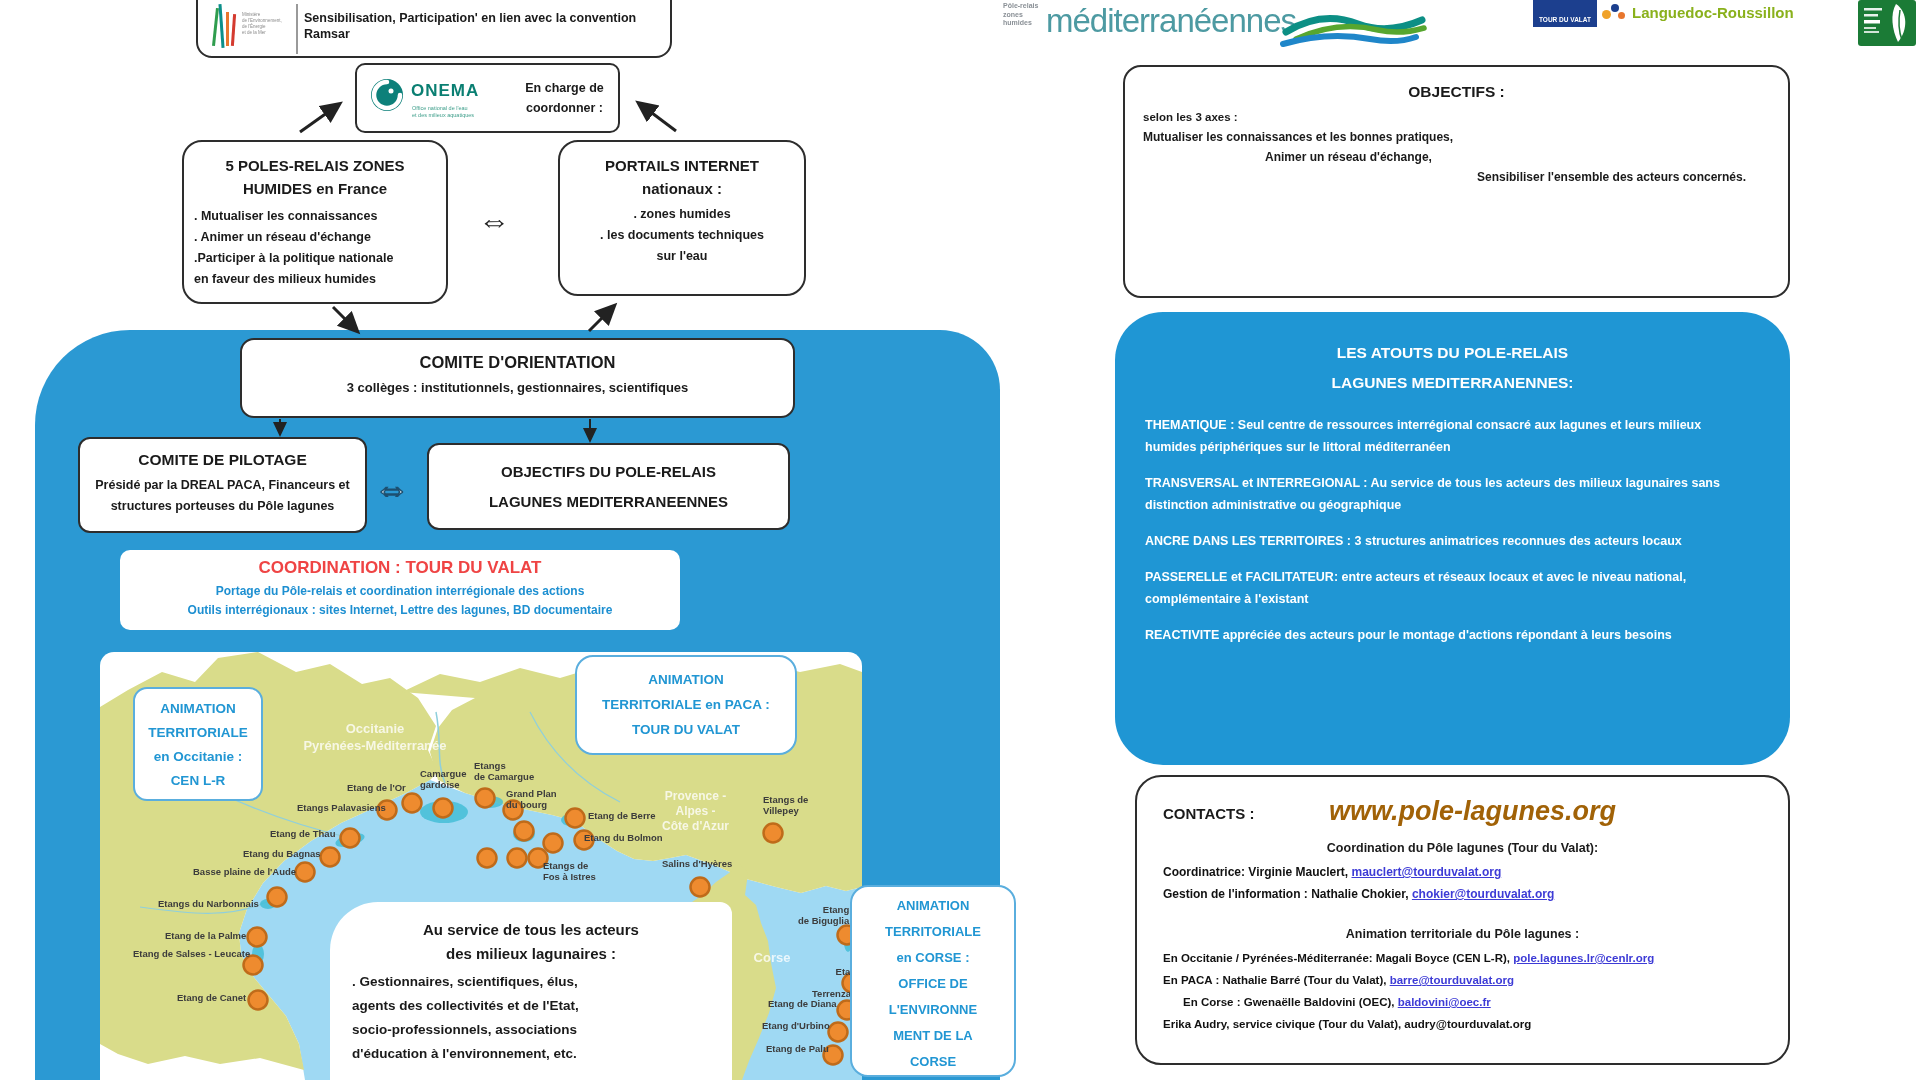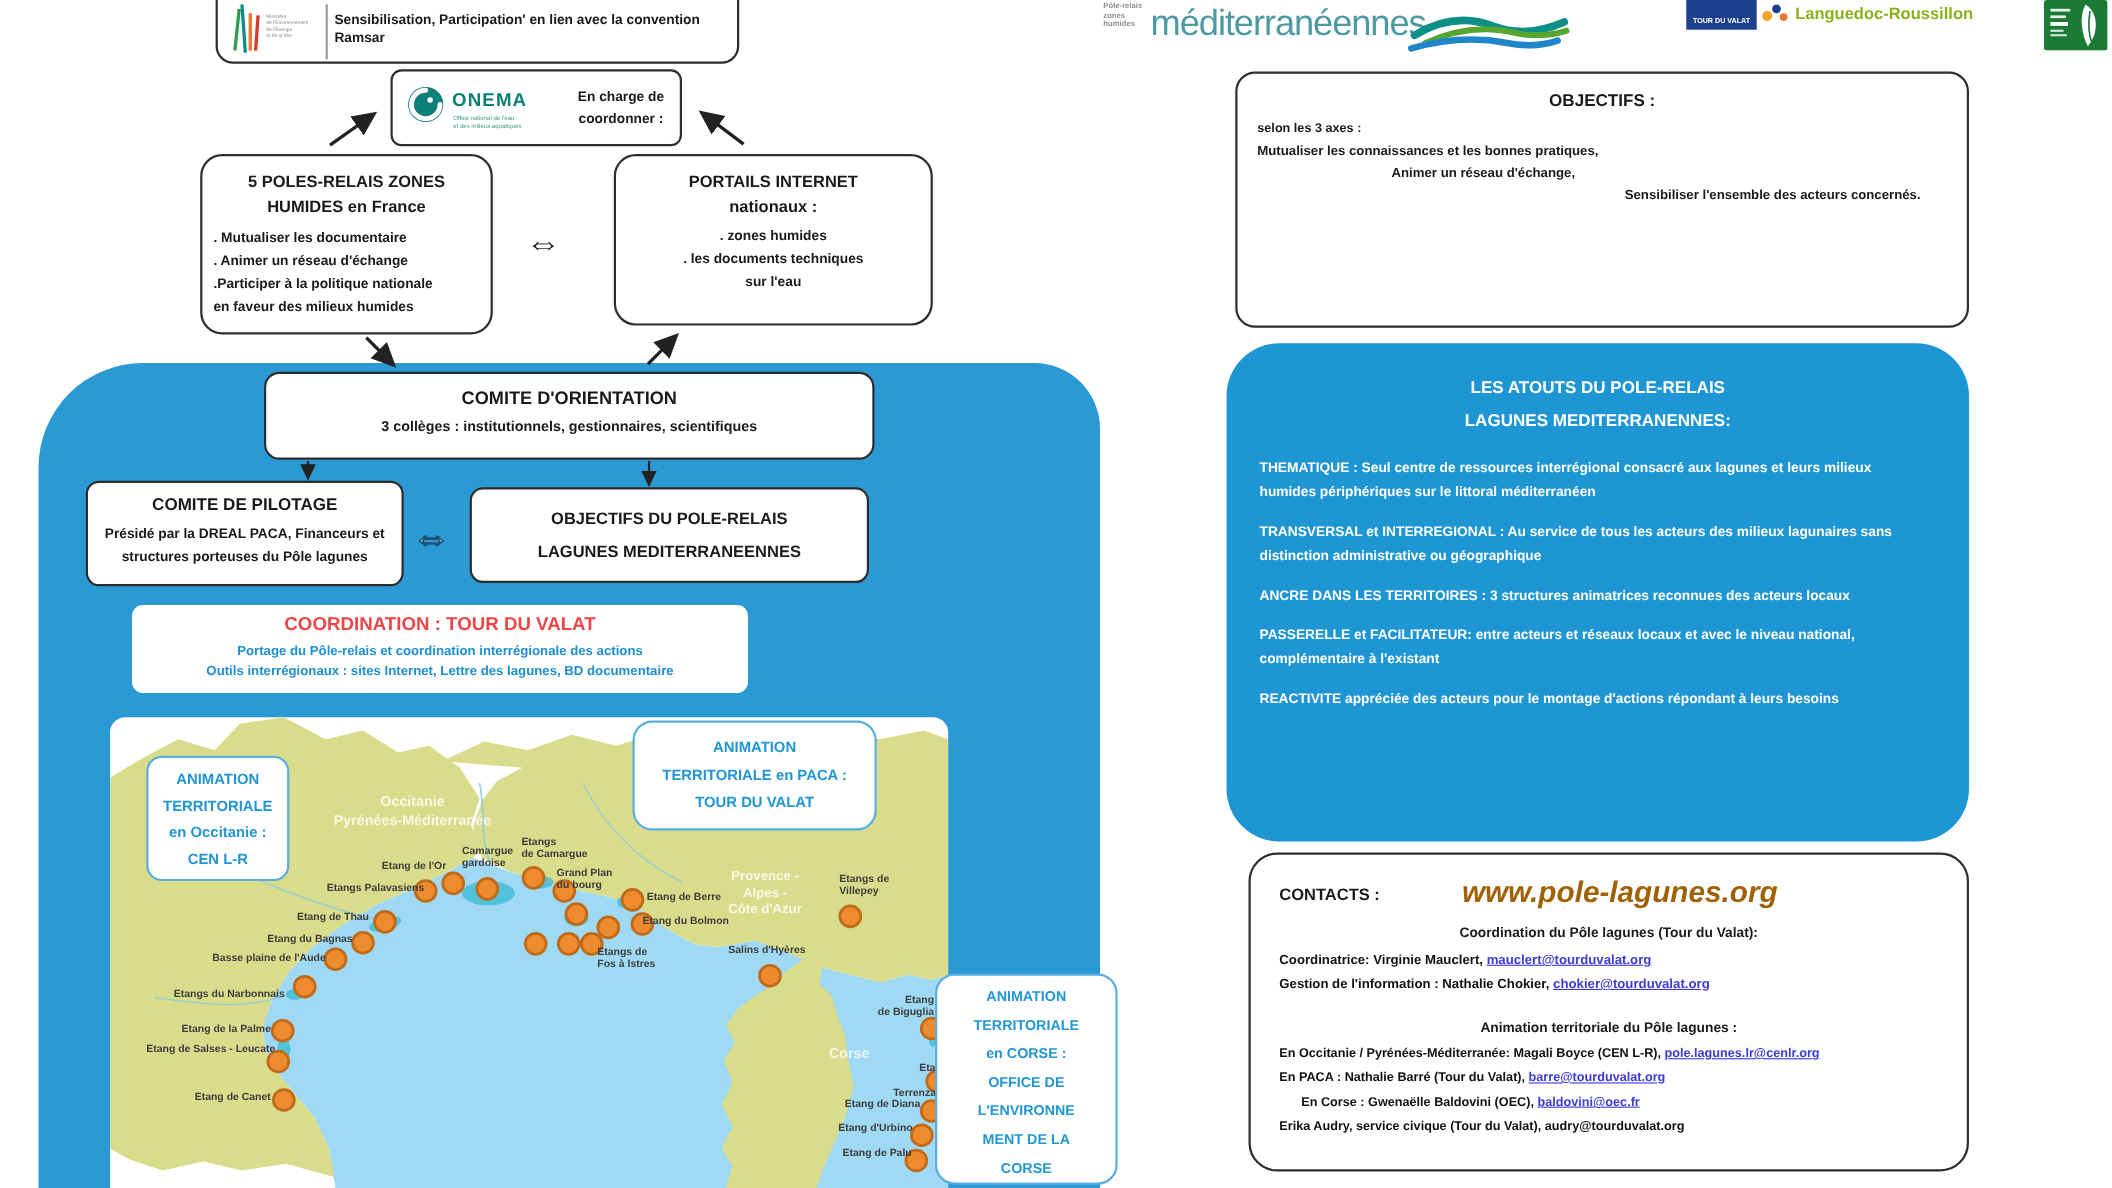--- a/index.html
+++ b/index.html
@@ -79,30 +79,30 @@
   <div class="abs pre" style="left:55px;top:40px;font-size:5.5px;line-height:7px;color:#3d9e8a;">Office national de l'eau
 et des milieux aquatiques</div>
   <div class="abs b pre ctr" style="left:160px;top:13px;width:95px;font-size:12.5px;line-height:20px;">En charge de
 coordonner :</div>
 </div>
 
 <div class="box" style="left:182px;top:140px;width:266px;height:164px;border-radius:20px;z-index:10;">
   <div class="b ctr pre" style="font-size:15px;line-height:23px;margin-top:12px;">5 POLES-RELAIS ZONES
 HUMIDES en France</div>
   <div style="margin:6px 0 0 10px;">
-    <div class="b" style="font-size:12.5px;line-height:21px;">. Mutualiser les documentaire</div>
+    <div class="b" style="font-size:12.5px;line-height:21px;">. Mutualiser les connaissances</div>
     <div class="b" style="font-size:12.5px;line-height:21px;">. Animer un réseau d'échange</div>
     <div class="b" style="font-size:12.5px;line-height:21px;">.Participer à la politique nationale</div>
     <div class="b" style="font-size:12.5px;line-height:21px;">en faveur des milieux humides</div>
   </div>
 </div>
 
 <div class="abs b" style="left:478px;top:203px;font-size:32px;color:#222;z-index:10;">⇔</div>
 
-<div class="box" style="left:558px;top:140px;width:290px;height:156px;border-radius:20px;z-index:10;">
+<div class="box" style="left:558px;top:140px;width:248px;height:156px;border-radius:20px;z-index:10;">
   <div class="b ctr pre" style="font-size:15px;line-height:23px;margin-top:12px;">PORTAILS INTERNET
 nationaux :</div>
   <div class="ctr" style="margin-top:4px;">
     <div class="b" style="font-size:12.5px;line-height:21px;">. zones humides</div>
     <div class="b" style="font-size:12.5px;line-height:21px;">. les documents techniques</div>
     <div class="b" style="font-size:12.5px;line-height:21px;">sur l'eau</div>
   </div>
 </div>
 
 <div class="box" style="left:240px;top:338px;width:555px;height:80px;border-radius:14px;z-index:10;">
@@ -225,20 +225,28 @@
   <div class="mlabel" style="left:666px;top:391px;">Etang de Palu</div>
 
   <div class="animbox pre" style="left:33px;top:35px;width:130px;height:114px;font-size:13.5px;line-height:24px;padding-top:8px;">ANIMATION
 TERRITORIALE
 en Occitanie :
 CEN L-R</div>
   <div class="animbox pre" style="left:475px;top:3px;width:222px;height:100px;font-size:13.5px;line-height:25px;padding-top:10px;border-radius:18px;">ANIMATION
 TERRITORIALE en PACA :
 TOUR DU VALAT</div>
 
+  <div class="abs" style="left:230px;top:250px;width:402px;height:178px;background:#fff;border-radius:48px 12px 0 0;z-index:25;">
+    <div class="b ctr pre" style="font-size:15px;line-height:24px;margin-top:16px;">Au service de tous les acteurs
+des milieux lagunaires :</div>
+    <div class="b pre" style="font-size:13.5px;line-height:24px;margin:4px 0 0 22px;">. Gestionnaires, scientifiques, élus,
+agents des collectivités et de l'Etat,
+socio-professionnels, associations
+d'éducation à l'environnement, etc.</div>
+  </div>
 </div>
 
 <div class="animbox pre" style="left:850px;top:885px;width:166px;height:192px;font-size:13px;line-height:26px;padding-top:6px;border-radius:18px;z-index:30;">ANIMATION
 TERRITORIALE
 en CORSE :
 OFFICE DE
 L'ENVIRONNE
 MENT DE LA
 CORSE</div>
 

